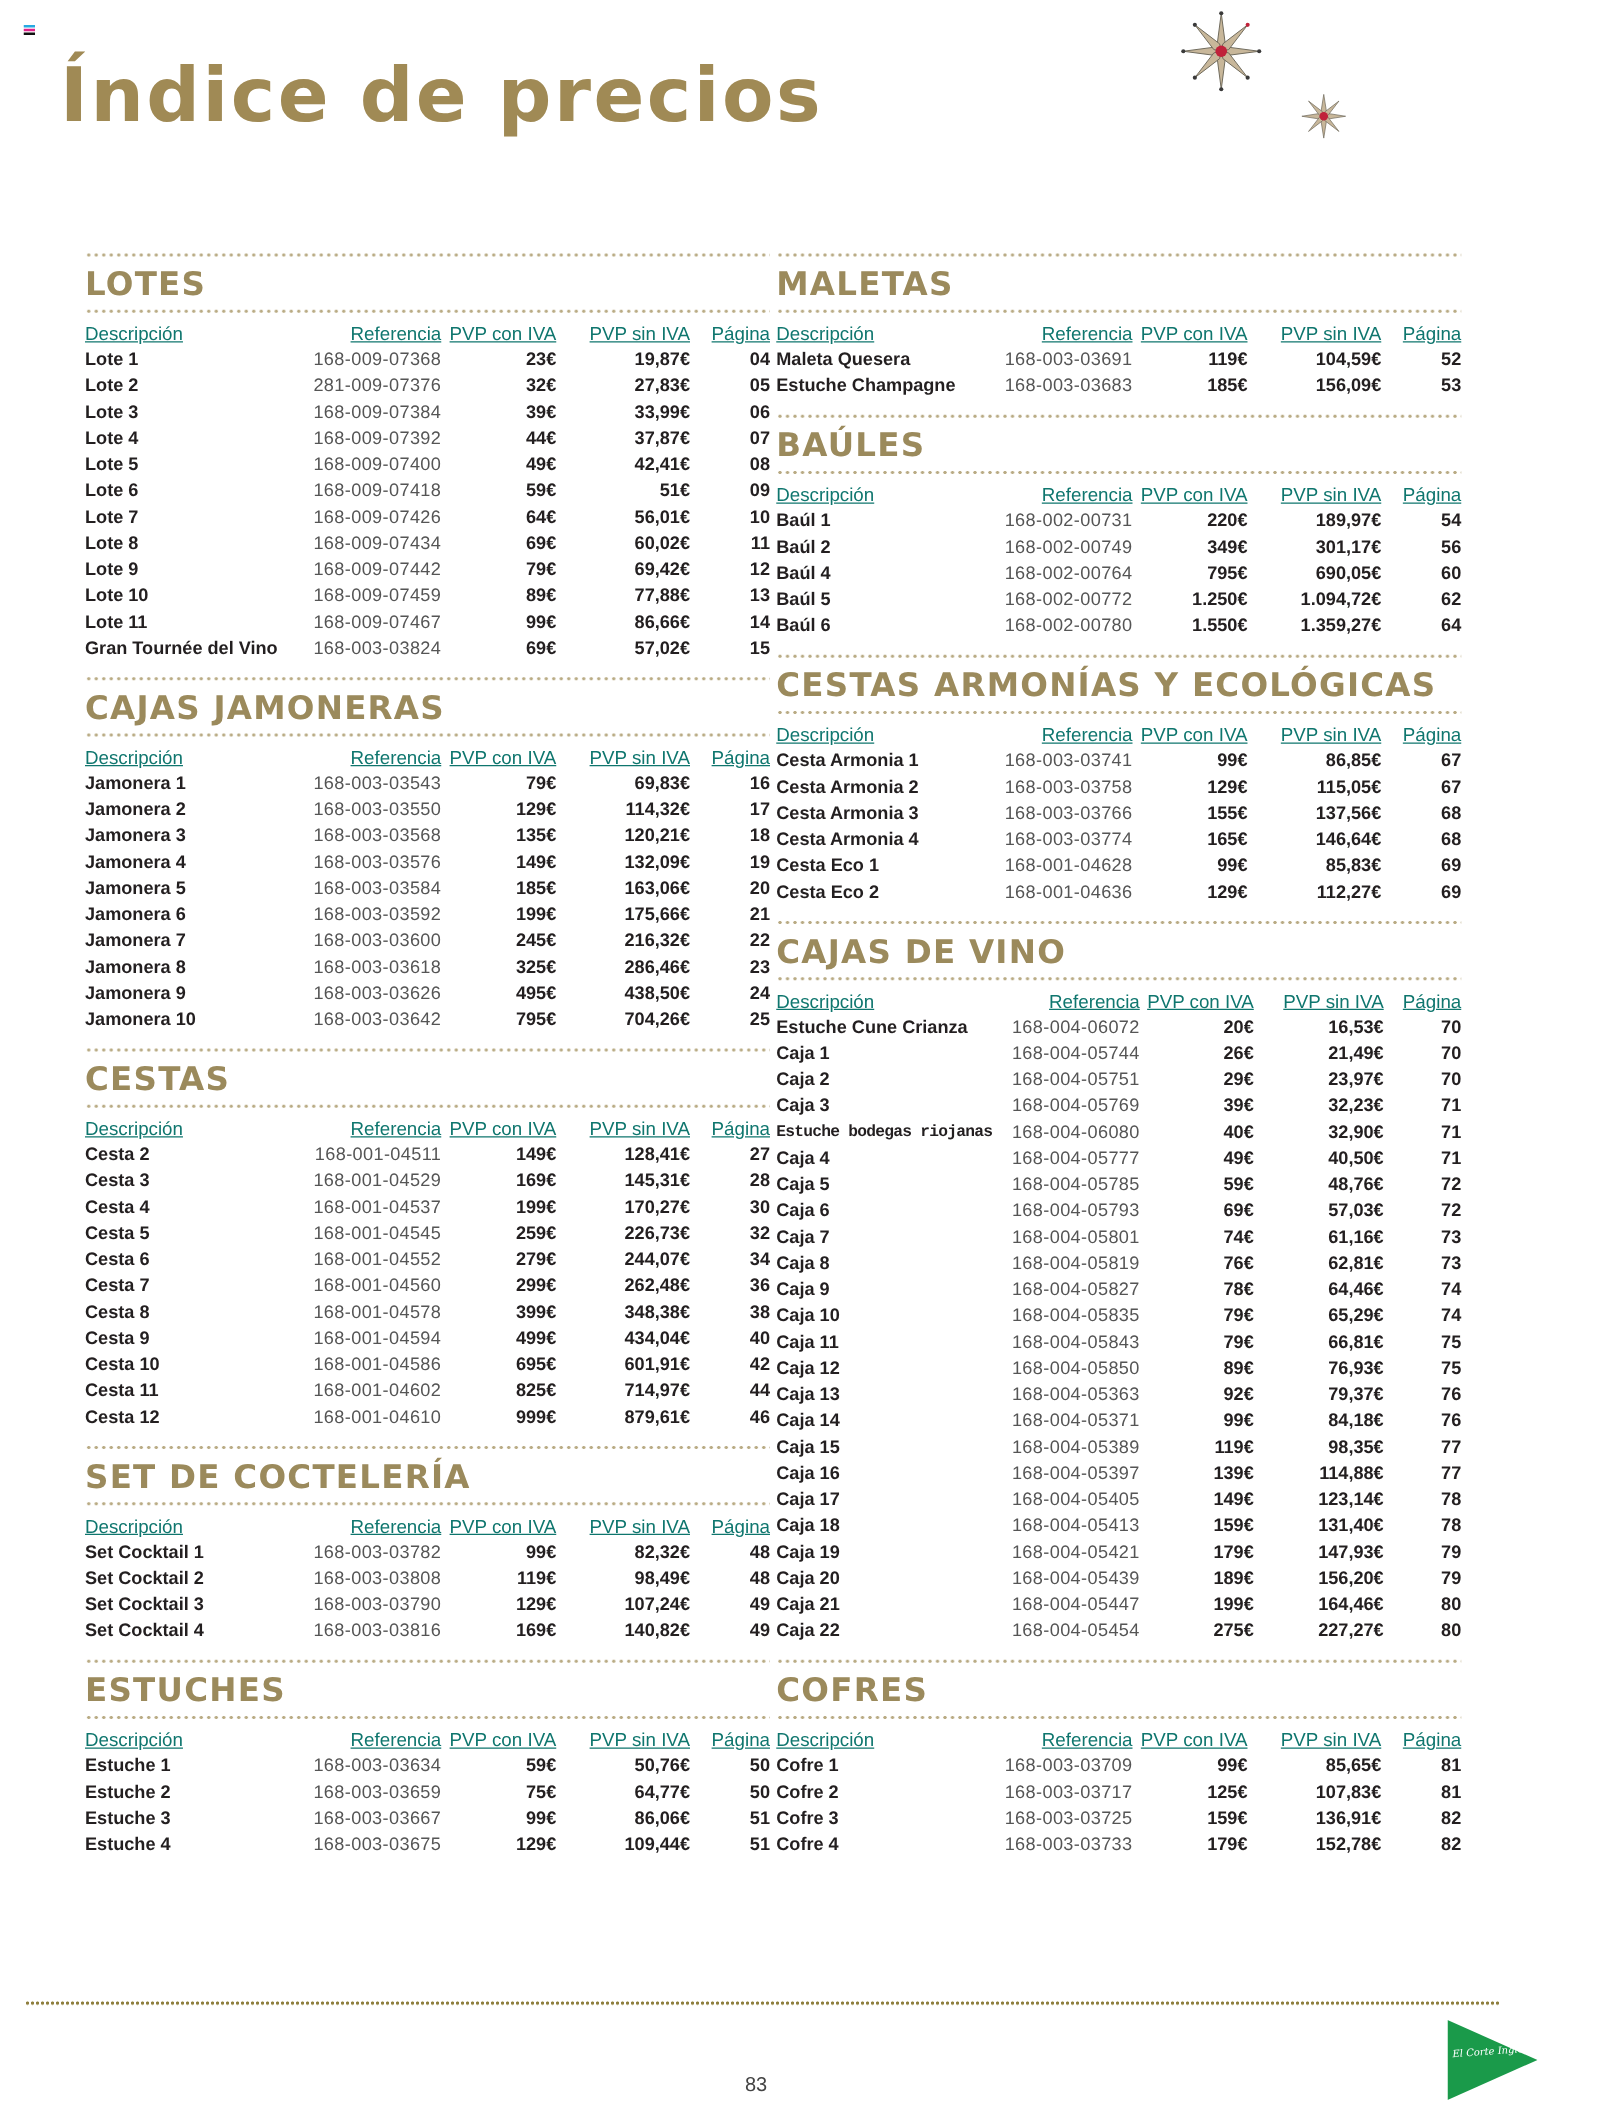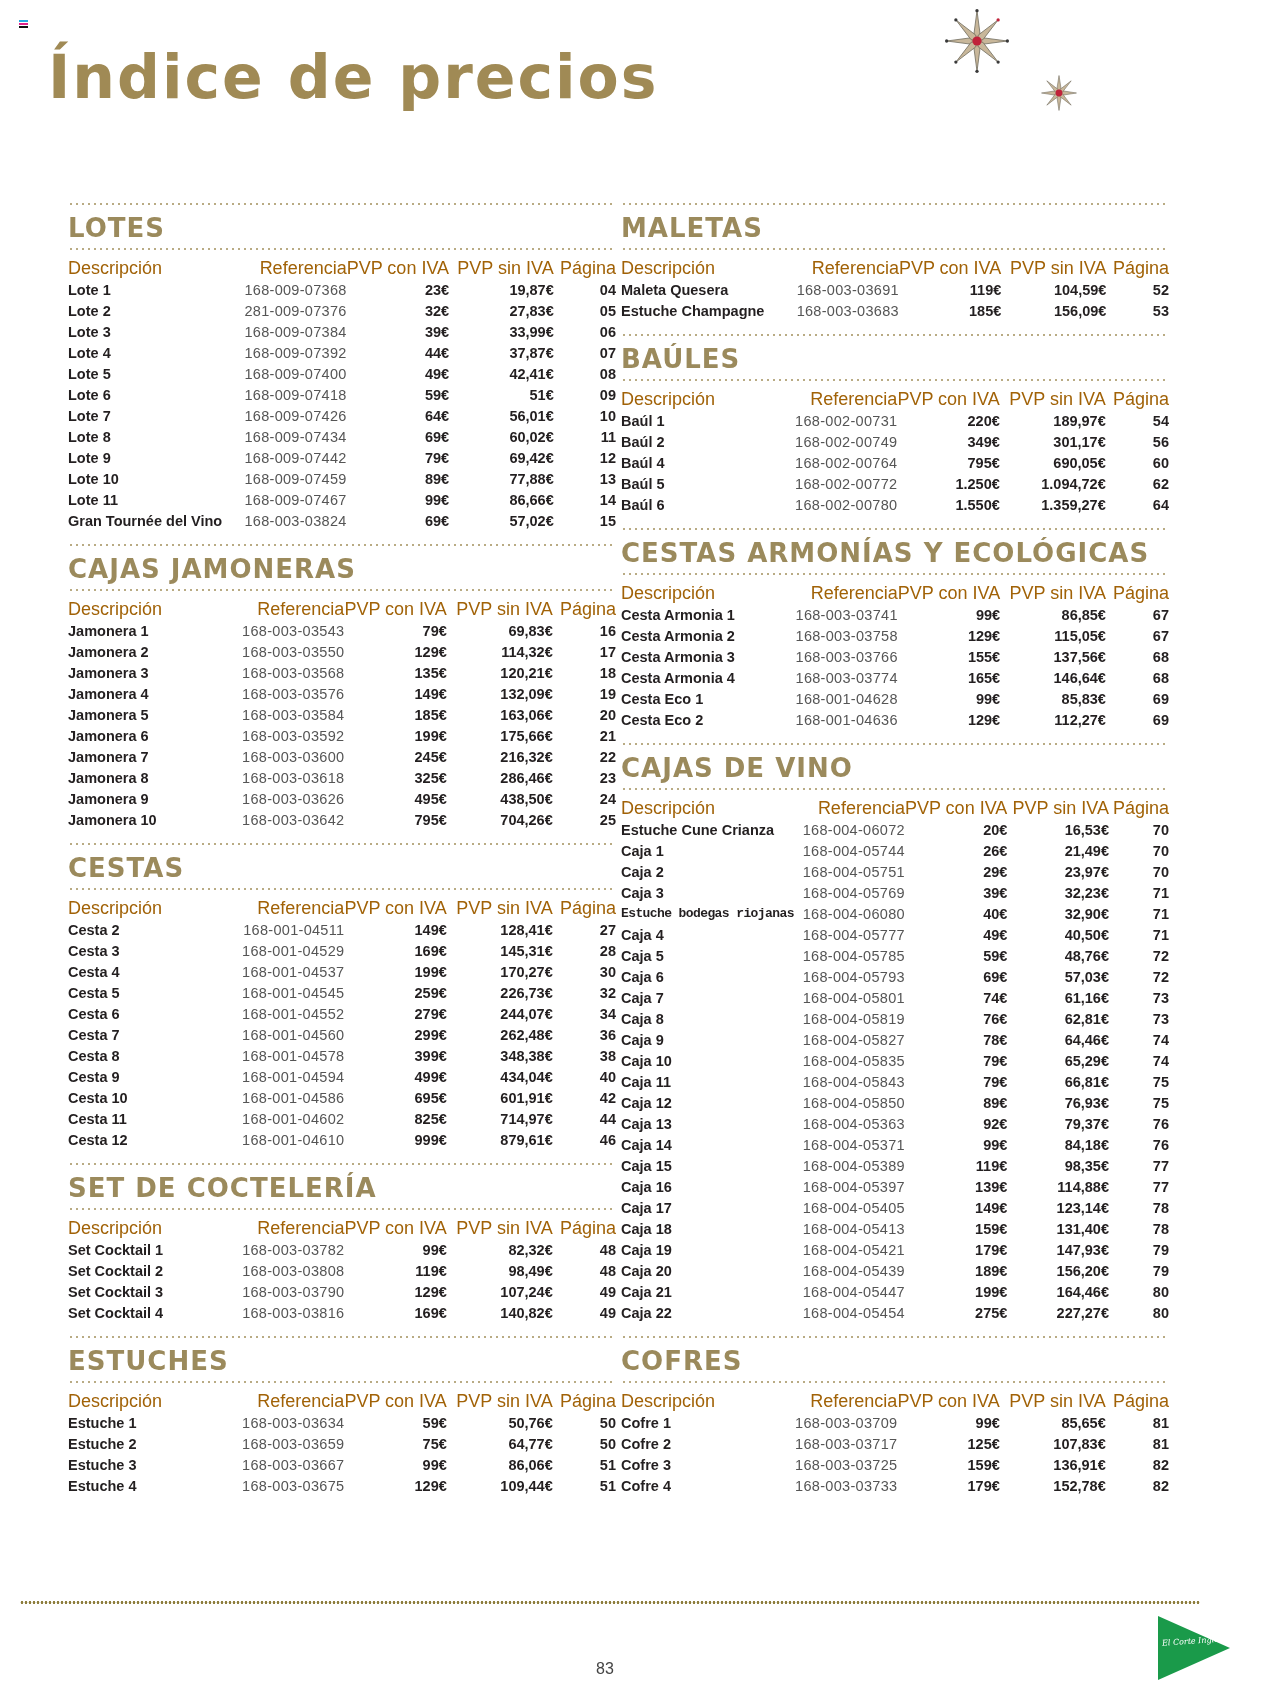--- a/index.html
+++ b/index.html
@@ -29,21 +29,21 @@
     background-size: 6px 4px; background-repeat: repeat-x;
   }
   .sec-title {
     font-family: "DejaVu Sans", sans-serif; font-weight: bold;
     font-size: 26px; letter-spacing: 1px; color: #9b8a5c;
     padding: 8px 0 5px 0; line-height: 28px;
   }
   table { width: 100%; border-collapse: collapse; margin-top: 7px; }
   th {
     font-family: "Liberation Sans", sans-serif; font-weight: normal;
-    font-size: 18px; color: #a16207; height: 19px; text-align: right; white-space: nowrap;
+    font-size: 15px; color: #0f766e; height: 19px; text-align: right; white-space: nowrap; text-decoration: underline;
   }
   td {
     font-family: "Liberation Sans", sans-serif; font-size: 14.5px;
     height: 21px; text-align: right; white-space: nowrap; color: #231f20;
   }
   th.c-desc, td.c-desc { text-align: left; }
   td.c-desc { font-weight: bold; }
   td.c-ref { color: #555; font-weight: normal; letter-spacing: 0.3px; }
   td.c-con, td.c-sin, td.c-pag { font-weight: bold; }
   col.w-desc { width: 165px; }

